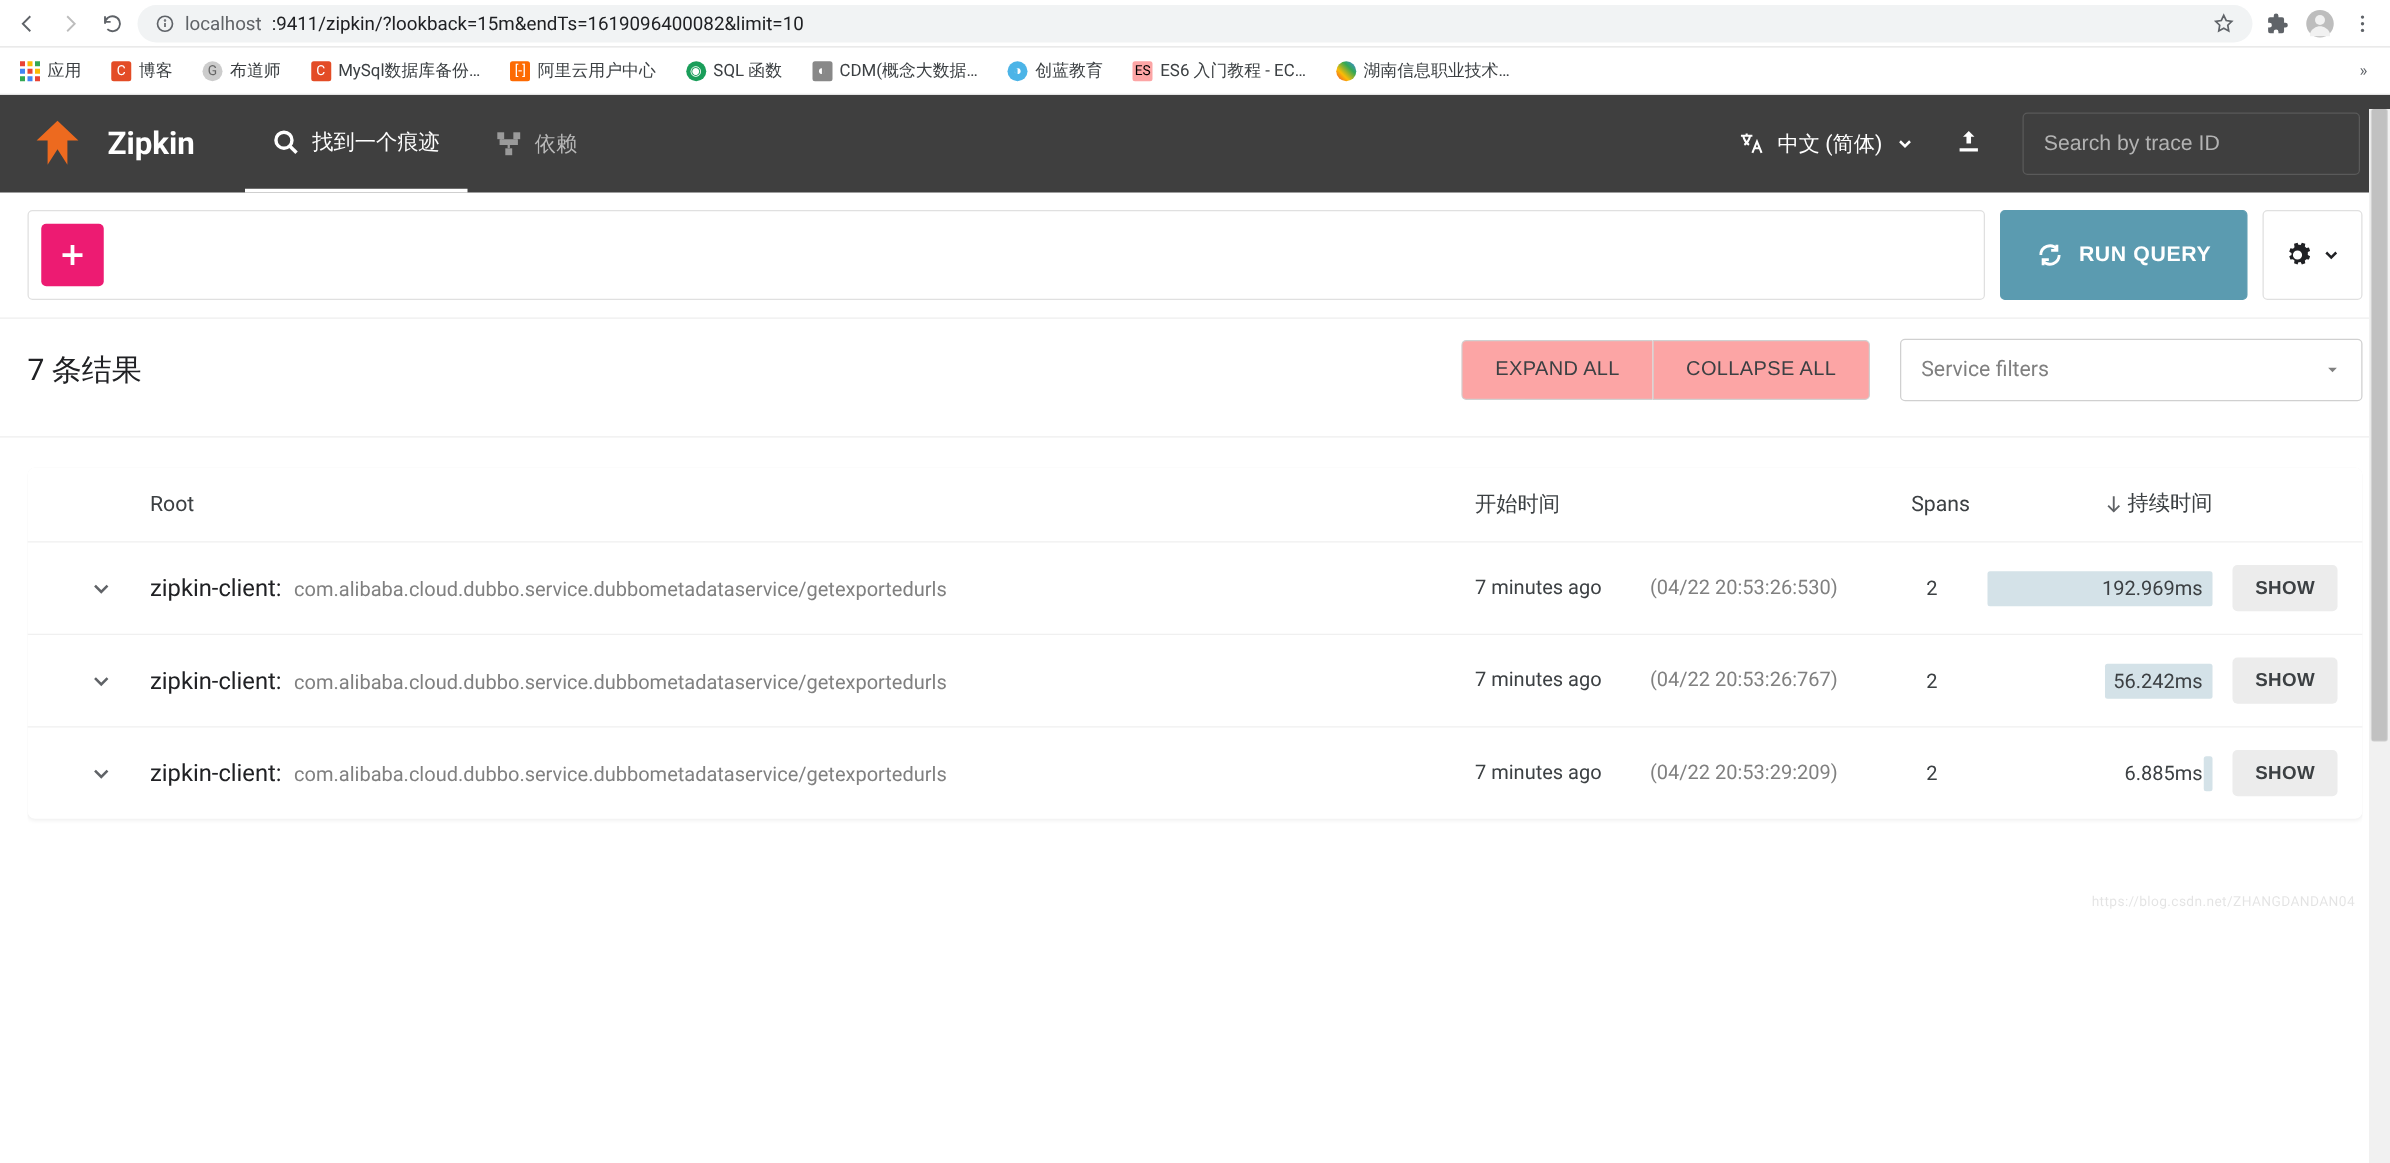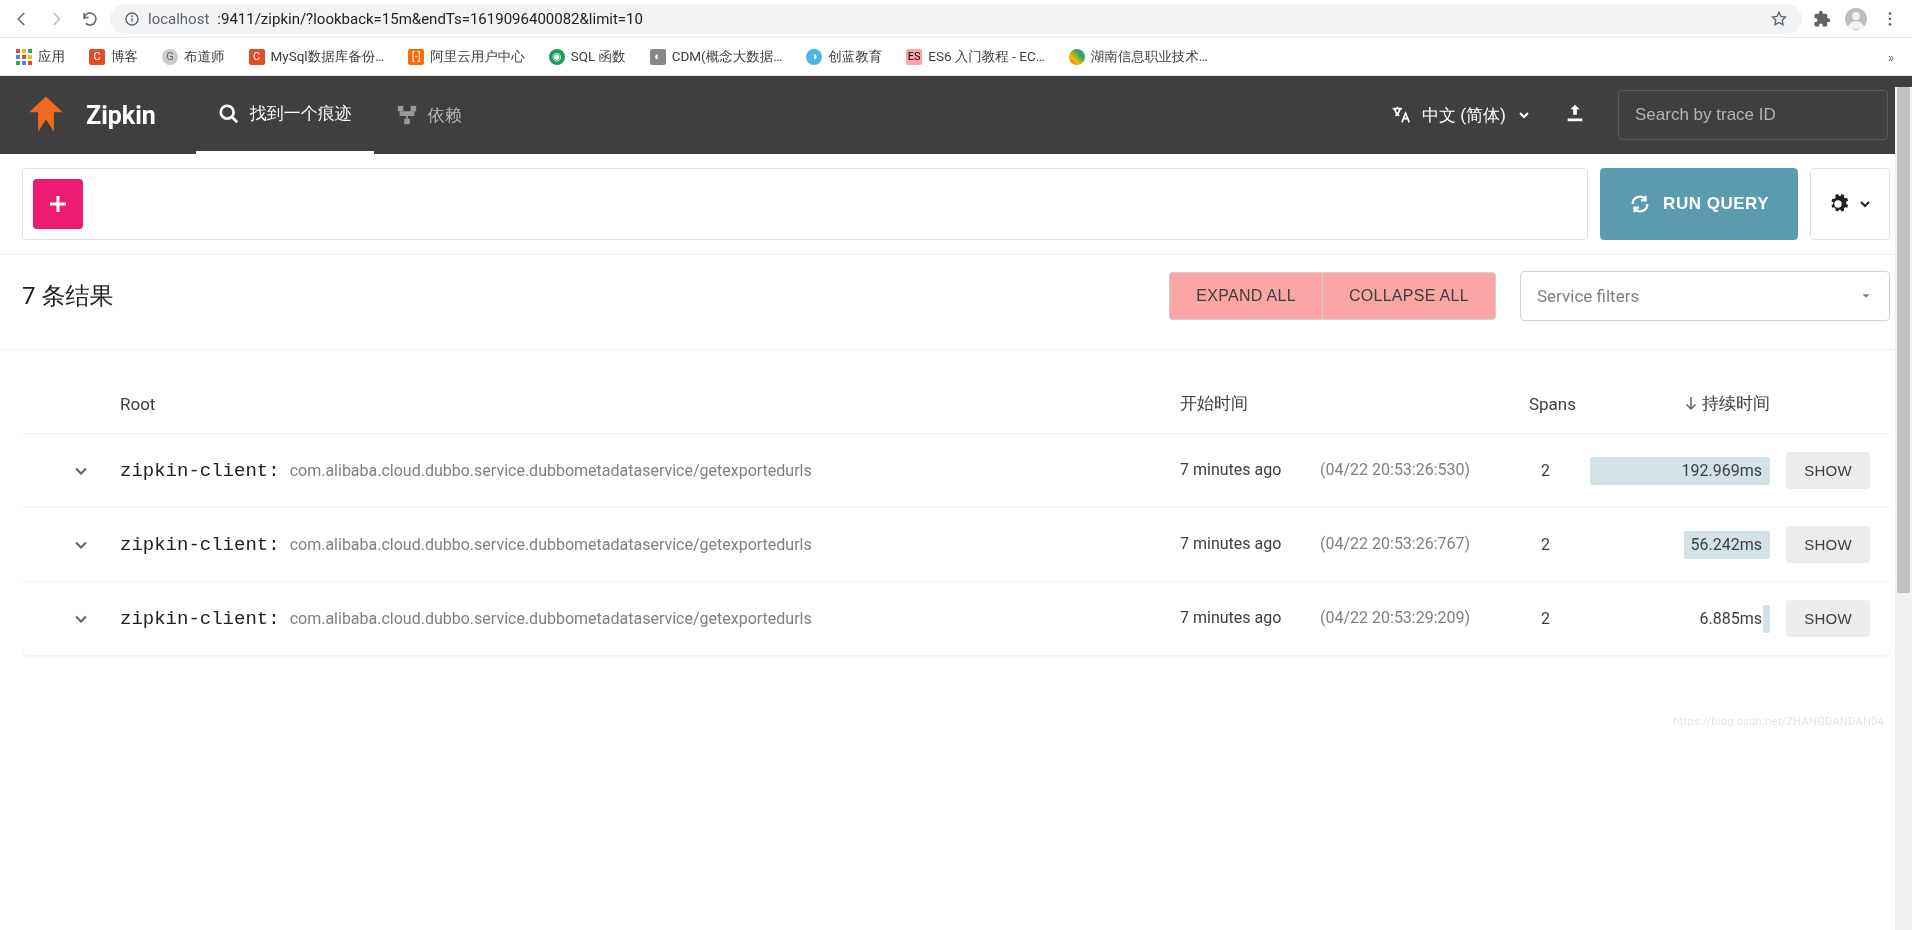--- a/index.html
+++ b/index.html
@@ -67,29 +67,29 @@
 .table-wrap { padding: 24px 22px 0; position: relative; }
 .scroll-pane { height: 360px; overflow-y: auto; border-radius: 6px; }
 .table { background: #fff; box-shadow: 0 1px 4px rgba(0,0,0,0.08); border-radius: 6px; }
 .thead, .trow { display: grid; grid-template-columns: 78px 1fr 140px 170px 100px 180px 100px; align-items: center; padding: 18px 20px; }
 .thead { color: #3c4043; font-size: 17px; }
 .thead .sort-col { display: flex; align-items: center; gap: 2px; justify-content: flex-end; }
 .thead .dur { text-align: center; line-height: 1.2; }
 .thead .spans { text-align: right; padding-right: 14px; }
 .trow { border-top: 1px solid #f0f0f0; font-size: 16px; }
 .trow .root { display: flex; align-items: baseline; gap: 10px; overflow: hidden; }
-.trow .root-svc { color: #202124; font-size: 19px; font-family: Liberation Mono, monospace; }
+.trow .root-svc { color: #202124; font-size: 19px; }
 .trow .root-span { color: #808080; font-size: 16px; white-space: nowrap; overflow: hidden; text-overflow: ellipsis; }
 .trow .time-rel { color: #3c4043; line-height: 1.3; }
 .trow .time-abs { color: #808080; line-height: 1.3; }
 .trow .spans { text-align: right; padding-right: 40px; color: #3c4043; }
 .trow .duration { position: relative; text-align: right; padding-right: 8px; color: #3c4043; }
 .trow .duration .bar { position: absolute; right: 0; top: 50%; transform: translateY(-50%); height: 28px; background: #d4e2e8; z-index: 0; border-radius: 2px; }
 .trow .duration .label { position: relative; z-index: 1; }
-.show-btn { background: #ececec; border: none; padding: 10px 18px; font-size: 15px; font-weight: 400; color: #3c4043; border-radius: 4px; cursor: pointer; letter-spacing: 0.3px; justify-self: end; }
+.show-btn { background: #ececec; border: none; padding: 10px 18px; font-size: 15px; font-weight: 700; color: #3c4043; border-radius: 4px; cursor: pointer; letter-spacing: 0.3px; justify-self: end; }
 .chevron { display: flex; justify-content: center; color: #666; cursor: pointer; }
 .watermark { position: absolute; bottom: 6px; right: 28px; font-size: 11px; color: rgba(0,0,0,0.11); letter-spacing: 0.3px; }
 
 
 .fake-scroll { position: fixed; right: 0; top: 87px; width: 17px; height: calc(100% - 87px); background: #f1f1f1; }
 .fake-thumb { position: absolute; left: 2px; right: 2px; top: 0; height: 60%; background: #c1c1c1; border-radius: 2px; }
 </style>
 </head>
 <body>
 

